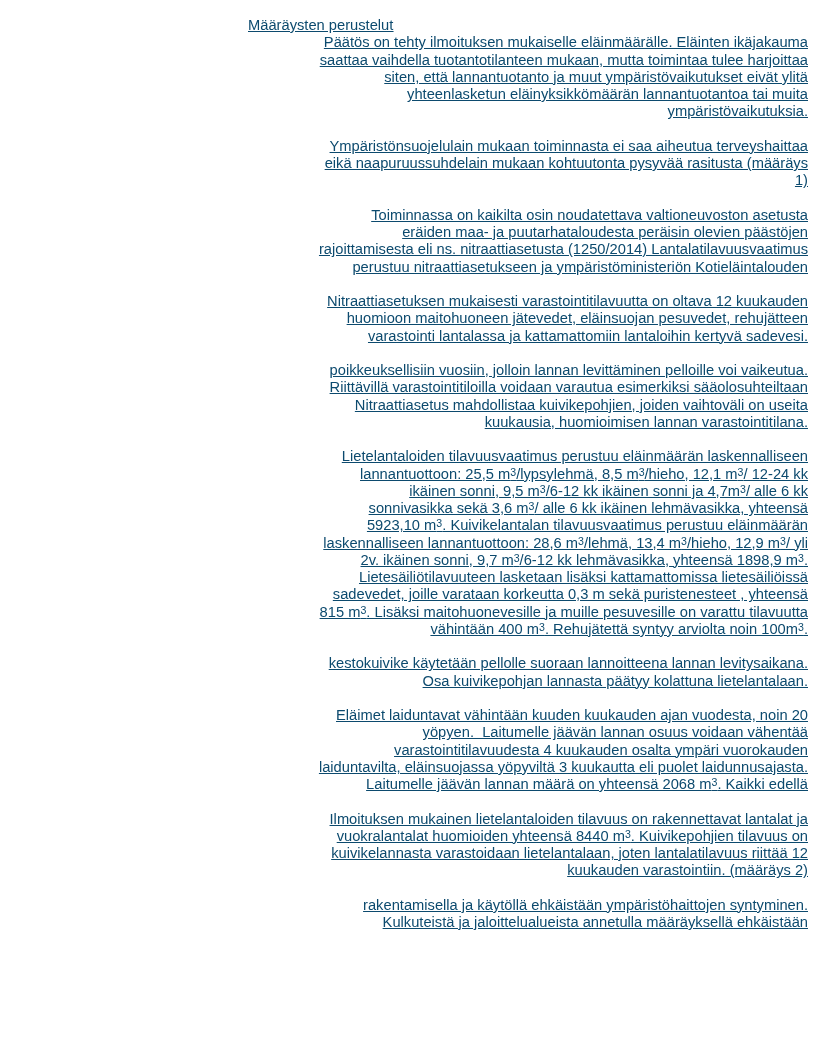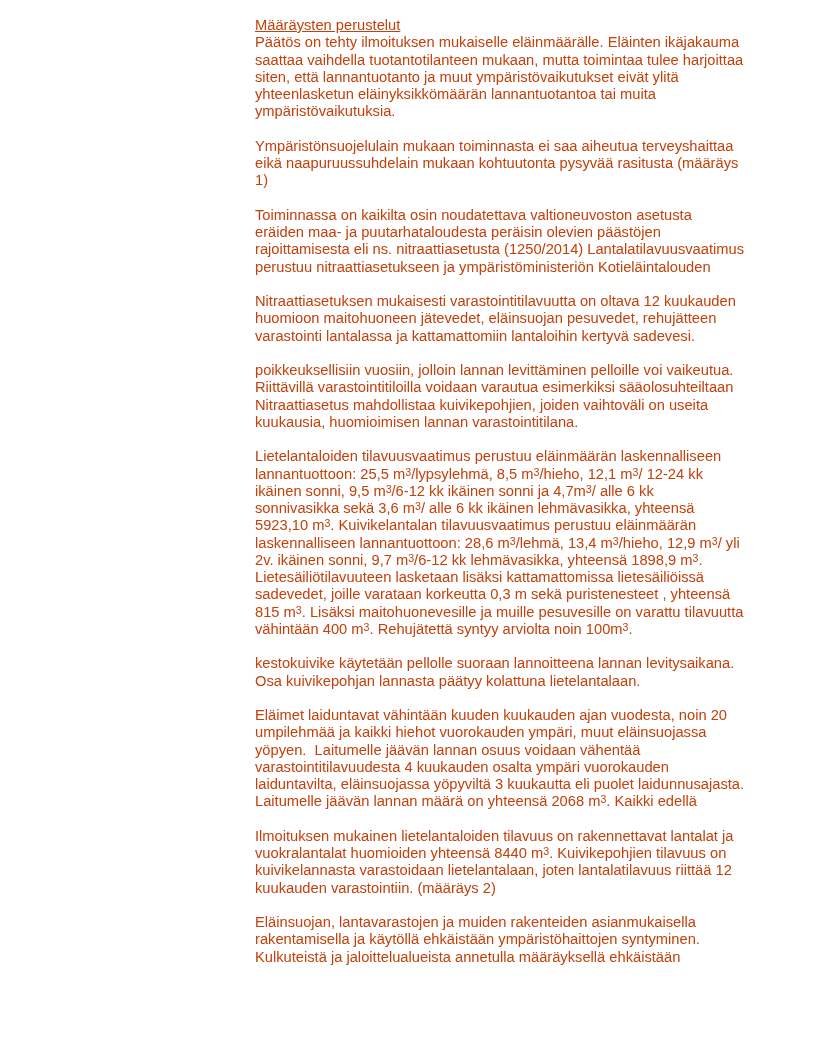--- a/index.html
+++ b/index.html
@@ -15,43 +15,45 @@
     font-family: "Liberation Sans", "DejaVu Sans", sans-serif;
     color: #000000;
   }
   .page {
     position: absolute;
     inset: 0;
     background: #ffffff;
   }
   .text-column {
     position: absolute;
-    left: 255px;
+    left: 248px;
     top: 17px;
     width: 560px;
     font-size: 14.7px;
     line-height: 17.25px;
-    color: #c2410c;
+    color: #0c4a6e;
+    text-decoration: underline;
   }
   .doc-title {
     font-size: 14.7px;
     font-weight: 400;
     text-decoration: underline;
     margin: 0;
     white-space: pre;
   }
   .para {
     margin: 0 0 17.25px 0;
   }
   .para:last-child {
     margin-bottom: 0;
   }
   .line {
     white-space: pre;
     min-height: 17.25px;
+    text-align: right;
   }
   sup {
     font-size: 0.72em;
     line-height: 0;
     vertical-align: 0.3em;
   }
 </style>
 </head>
 <body>
 
@@ -100,32 +102,30 @@
           <div class="line">sadevedet, joille varataan korkeutta 0,3 m sekä puristenesteet , yhteensä</div>
           <div class="line">815 m<sup>3</sup>. Lisäksi maitohuonevesille ja muille pesuvesille on varattu tilavuutta</div>
           <div class="line">vähintään 400 m<sup>3</sup>. Rehujätettä syntyy arviolta noin 100m<sup>3</sup>.</div>
         </div>
         <div class="para">
           <div class="line">kestokuivike käytetään pellolle suoraan lannoitteena lannan levitysaikana.</div>
           <div class="line">Osa kuivikepohjan lannasta päätyy kolattuna lietelantalaan.</div>
         </div>
         <div class="para">
           <div class="line">Eläimet laiduntavat vähintään kuuden kuukauden ajan vuodesta, noin 20</div>
-          <div class="line">umpilehmää ja kaikki hiehot vuorokauden ympäri, muut eläinsuojassa</div>
           <div class="line">yöpyen.  Laitumelle jäävän lannan osuus voidaan vähentää</div>
           <div class="line">varastointitilavuudesta 4 kuukauden osalta ympäri vuorokauden</div>
           <div class="line">laiduntavilta, eläinsuojassa yöpyviltä 3 kuukautta eli puolet laidunnusajasta.</div>
           <div class="line">Laitumelle jäävän lannan määrä on yhteensä 2068 m<sup>3</sup>. Kaikki edellä</div>
         </div>
         <div class="para">
           <div class="line">Ilmoituksen mukainen lietelantaloiden tilavuus on rakennettavat lantalat ja</div>
           <div class="line">vuokralantalat huomioiden yhteensä 8440 m<sup>3</sup>. Kuivikepohjien tilavuus on</div>
           <div class="line">kuivikelannasta varastoidaan lietelantalaan, joten lantalatilavuus riittää 12</div>
           <div class="line">kuukauden varastointiin. (määräys 2)</div>
         </div>
         <div class="para">
-          <div class="line">Eläinsuojan, lantavarastojen ja muiden rakenteiden asianmukaisella</div>
           <div class="line">rakentamisella ja käytöllä ehkäistään ympäristöhaittojen syntyminen.</div>
           <div class="line">Kulkuteistä ja jaloittelualueista annetulla määräyksellä ehkäistään</div>
         </div>
       </div>
   </div>
 </div>
 
 </body></html>

